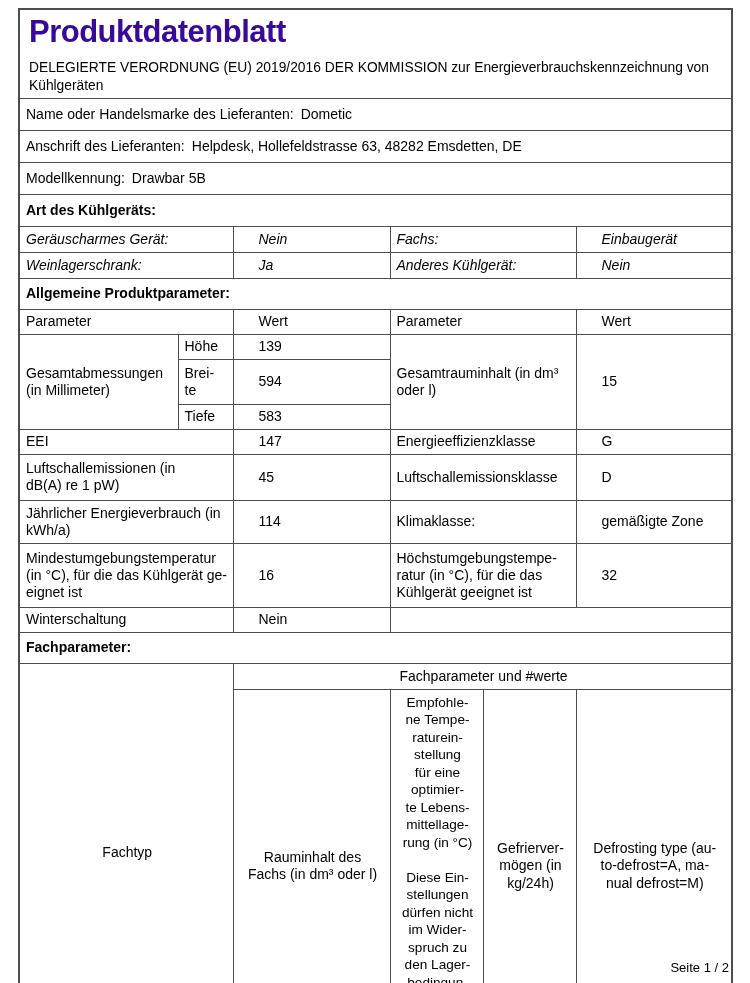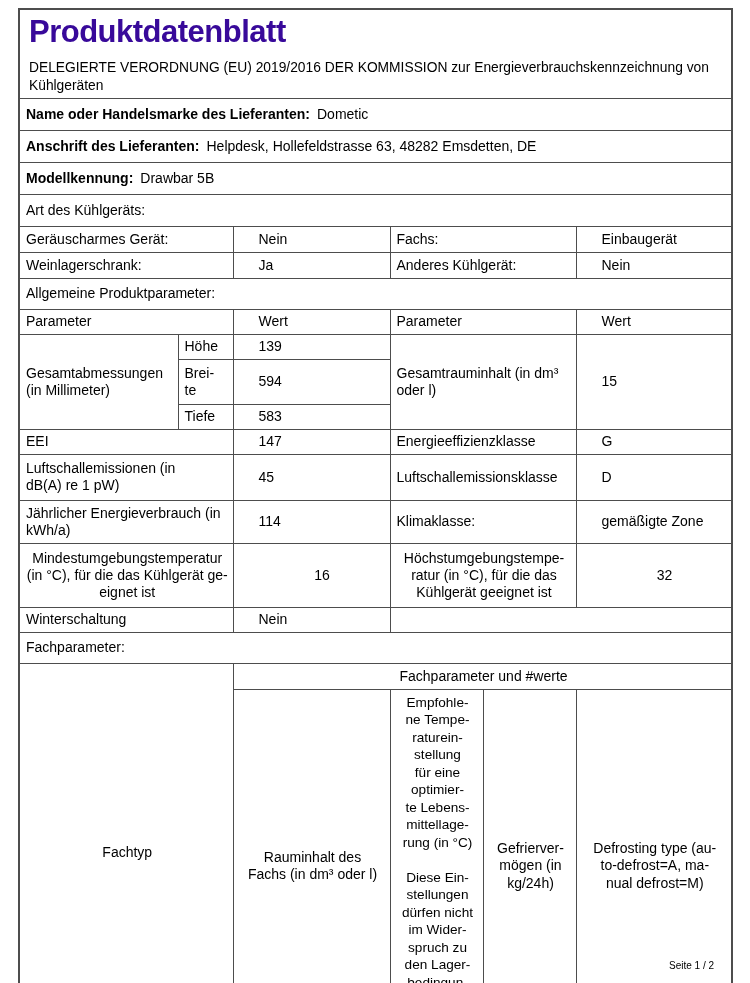--- a/index.html
+++ b/index.html
@@ -12,50 +12,50 @@
   table.sheet{
     border-collapse:collapse;table-layout:fixed;width:713px;
     border:2px solid #4d4d4d;
   }
   td{
     border:1px solid #4d4d4d;font-size:14px;line-height:1.22;
     vertical-align:middle;padding:2px 4px 2px 6px;overflow:hidden;
     word-wrap:normal;
   }
   .pre{white-space:pre;}
-  .bold{font-weight:normal;}
+  .bold{font-weight:bold;}
   .center{text-align:center;padding-left:2px;padding-right:0;}
   .vtop{vertical-align:top;padding-top:4px;}
   .valpad{padding-left:25px;}
   .cut{border-bottom:none;}
   .compact{line-height:17.5px;font-size:13.6px;}
 
   .title-cell{padding:5px 8px 2px 9px;vertical-align:top;margin-top:34px;}
   .doc-title{font-size:31px;font-weight:bold;color:#38099A;line-height:1.12;letter-spacing:-0.5px;}
   .doc-sub{font-size:13.8px;margin-top:9px;white-space:pre;line-height:1.35;}
-  .lblval .lbl{font-weight:bold;}
+  .lblval .lbl{font-weight:normal;}
   .lblval .val{margin-left:7px;margin-top:28px;}
 
   .h-info td{height:27px;}
-  .h-type td{height:21px;}
+  .h-type td{height:21px;font-style:italic;}
   .h-sect td{height:26px;}
   .h-phead td{height:20px;margin-left:8px;}
   .h-dim1 td{height:20px;}
   .h-dim2 td{height:40px;}
   .h-dim3 td{height:20px;}
   .h-eei td{height:20px;margin-left:28px;}
   .h-luft td{height:41px;}
   .h-jahr td{height:38px;}
-  .h-mind td{height:59px;text-align:center;}
+  .h-mind td{height:59px;}
   .h-wint td{height:20px;}
   .h-fhead td{height:21px;}
   .h-fbody td{height:346px;}
 
   .footer{
-    position:absolute;right:36px;top:960px;font-size:10px;color:#000;
+    position:absolute;right:21px;top:960px;font-size:13px;color:#000;
   }
 </style>
 </head>
 <body>
 
 <div class="doc">
   <table class="sheet">
     <colgroup>
       <col style="width:159px">
         <col style="width:55px">

